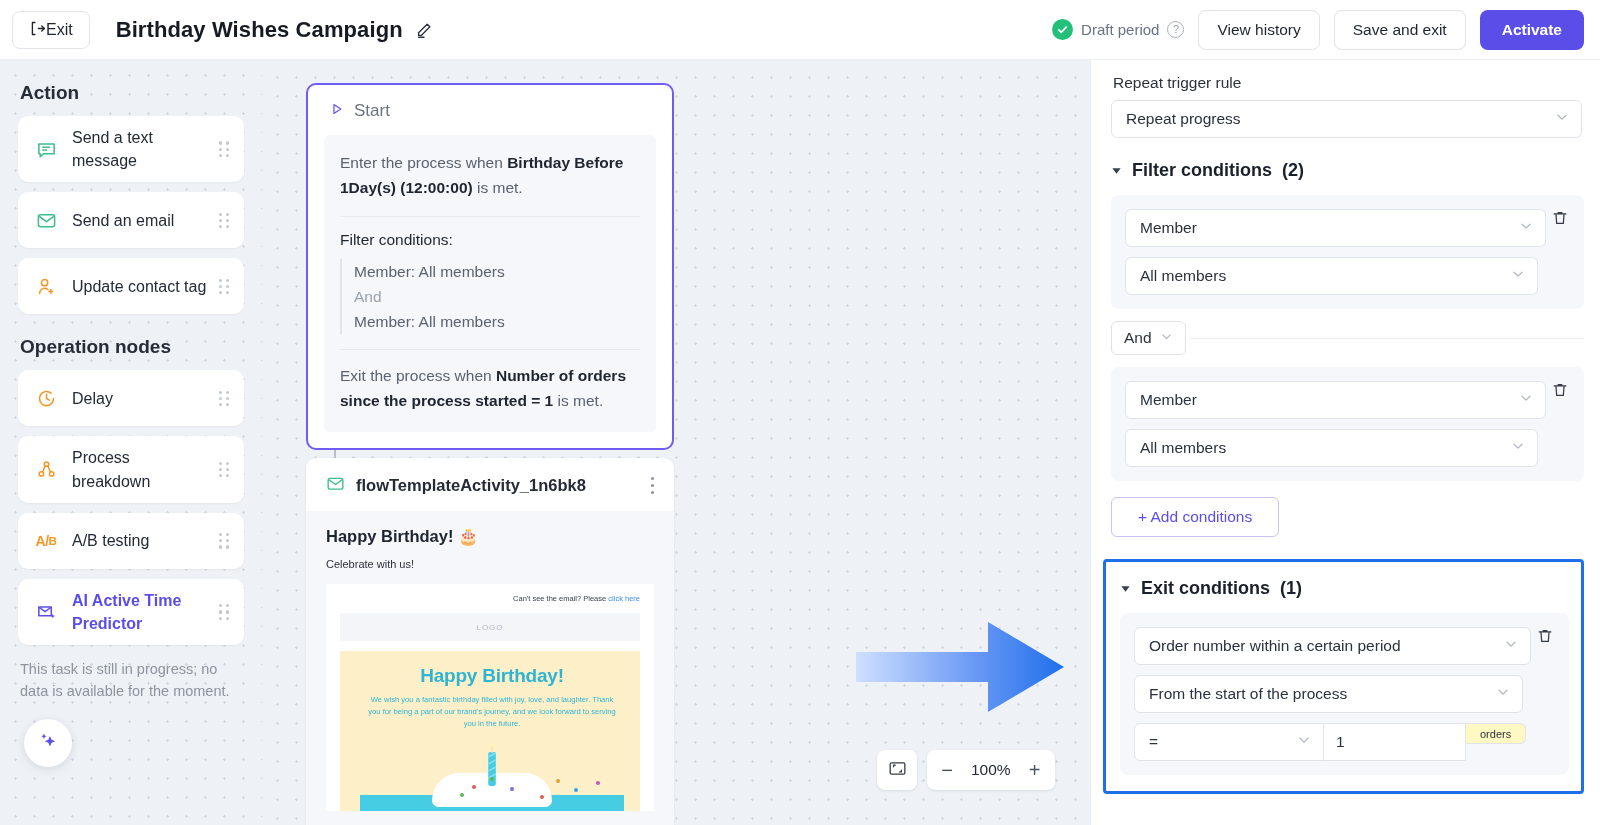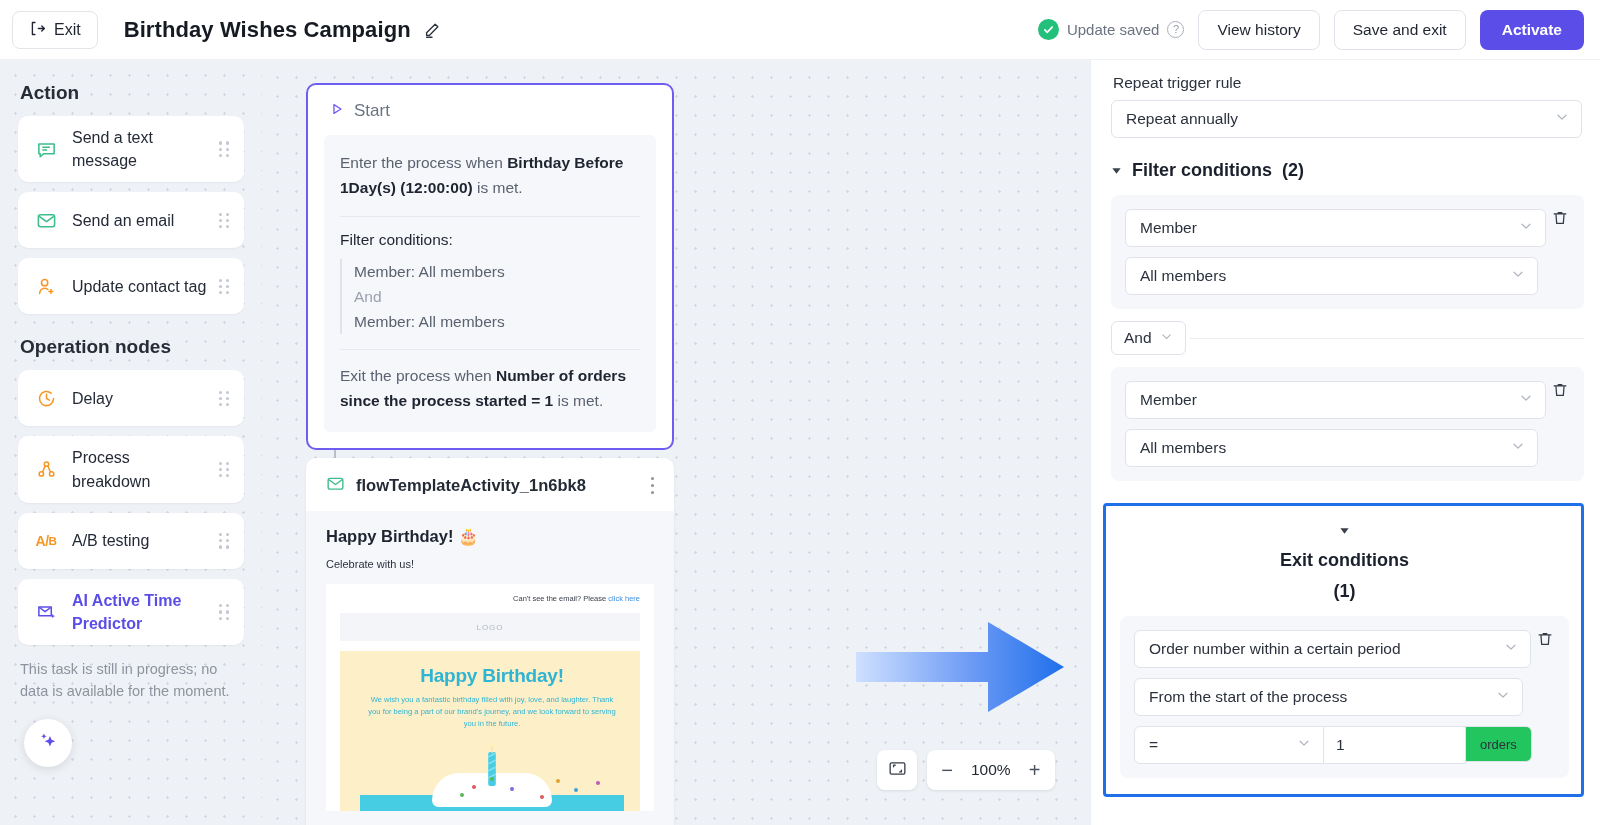--- a/index.html
+++ b/index.html
@@ -11,21 +11,21 @@
 
   
   .topbar {
     position: absolute; left: 0; top: 0; width: 1600px; height: 60px;
     background: #fff; border-bottom: 1px solid #eceff3;
     display: flex; align-items: center; z-index: 30;
   }
   .exit-btn {
     margin-left: 12px; height: 38px; padding: 0 16px;
     border: 1px solid #e2e5ea; border-radius: 8px; background: #fff;
-    display: flex; align-items: center; gap: 8px; cursor: pointer;
+    display: flex; align-items: center; gap: 0; cursor: pointer;
   }
   .exit-btn span.lbl { font-size: 16px; color: #1f2430; }
   .doc-title {
     margin-left: 26px; font-size: 22px; font-weight: 700; color: #151a23;
     letter-spacing: .1px;
   }
   .edit-pencil { margin-left: 12px; cursor: pointer; display:flex; align-items:center; }
   .topbar-right {
     margin-left: auto; display: flex; align-items: center; gap: 14px;
     padding-right: 16px;
@@ -222,33 +222,33 @@
     margin: 16px 0 0 8px; height: 40px; padding: 0 26px;
     border: 1px solid #c9c2f5; border-radius: 6px; background: #fff;
     color: #5b4ee8; font-size: 15.5px; cursor: pointer;
     display: inline-flex; align-items: center; gap: 4px;
     font-family: inherit;
   }
   .exit-box {
     margin: 22px 0 0 0; border: 3px solid #1f6feb; border-radius: 4px;
     padding: 12px 12px 16px 6px;
   }
-  .exit-box .sec-head { margin-top: 4px; flex-direction: column; }
+  .exit-box .sec-head { margin-top: 4px; }
   .mini-row { display: flex; gap: 0; margin-top: 10px; }
   .mini-row .select.op { width: 190px; border-radius: 6px 0 0 6px; }
   .mini-row .numinput {
     width: 142px; height: 38px; border: 1px solid #e0e3e9; border-left: none;
     padding: 0 12px; font-size: 15.5px; color: #2b313d; outline: none;
     font-family: inherit; background:#fff;
   }
   .mini-row .unit {
-    height: 36px; border: 1px solid #e0e3e9; border-left: none;
-    border-radius: 0 6px 6px 0; background: #22c55e;
+    height: 21px; border: 1px solid #e0e3e9; border-left: none;
+    border-radius: 0 6px 6px 0; background: #fef9c3;
     display: flex; align-items: center; padding: 0 14px;
-    font-size: 13px; color: #2b313d;
+    font-size: 11px; color: #2b313d;
   }
   .chev { flex: 0 0 auto; }
 </style>
 </head>
 <body>
 
 <div class="topbar">
   <button class="exit-btn">
     <span>
       <svg width="17" height="17" viewBox="0 0 20 20" fill="none" stroke="#1f2430" stroke-width="1.6" stroke-linecap="round" stroke-linejoin="round">
@@ -269,21 +269,21 @@
     </svg>
   </span>
 
   <div class="topbar-right">
     <div class="draft-wrap">
       <span class="circle-check">
         <svg width="13" height="13" viewBox="0 0 16 16" fill="none" stroke="#fff" stroke-width="2.2" stroke-linecap="round" stroke-linejoin="round">
           <path d="M3.5 8.4l3 3L12.5 5"></path>
         </svg>
       </span>
-      <span class="draft-txt">Update saved</span>
+      <span class="draft-txt">Draft period</span>
       <span class="qmark">?</span>
     </div>
     <button class="btn-outline">View history</button>
     <button class="btn-outline">Save and exit</button>
     <button class="btn-primary">Activate</button>
   </div>
 </div>
 
 <div class="sidebar">
 
@@ -537,21 +537,21 @@
       <span class="zb-val">100%</span>
       <button class="zb-btn">+</button>
     </div>
   </div>
 </div>
 
 <div class="rpanel">
 
   <div class="field-label">Repeat trigger rule</div>
   <div class="select" style="margin:0 2px 0 8px;">
-    <span class="v">Repeat annually</span>
+    <span class="v">Repeat progress</span>
     <span class="chev">
       <svg width="14" height="14" viewBox="0 0 16 16" fill="none" stroke="#aeb4be" stroke-width="1.4" stroke-linecap="round" stroke-linejoin="round">
           <path d="M3.5 6l4.5 4.5L12.5 6"></path>
         </svg>
     </span>
   </div>
 
   <div class="sec-head">
     <span>
       <svg width="11" height="11" viewBox="0 0 12 12" fill="#3b414c">
@@ -629,20 +629,21 @@
         <span class="v">All members</span>
         <span class="chev">
           <svg width="14" height="14" viewBox="0 0 16 16" fill="none" stroke="#aeb4be" stroke-width="1.4" stroke-linecap="round" stroke-linejoin="round">
               <path d="M3.5 6l4.5 4.5L12.5 6"></path>
             </svg>
         </span>
       </div>
     </div>
   </div>
 
+  <button class="add-btn">+ Add conditions</button>
 
   <div class="exit-box">
     <div class="sec-head">
       <span>
         <svg width="11" height="11" viewBox="0 0 12 12" fill="#3b414c">
             <path d="M1.5 3.5h9L6 9.5z"></path>
           </svg>
       </span>
       <span class="t">Exit conditions</span>
       <span class="t">(1)</span>

